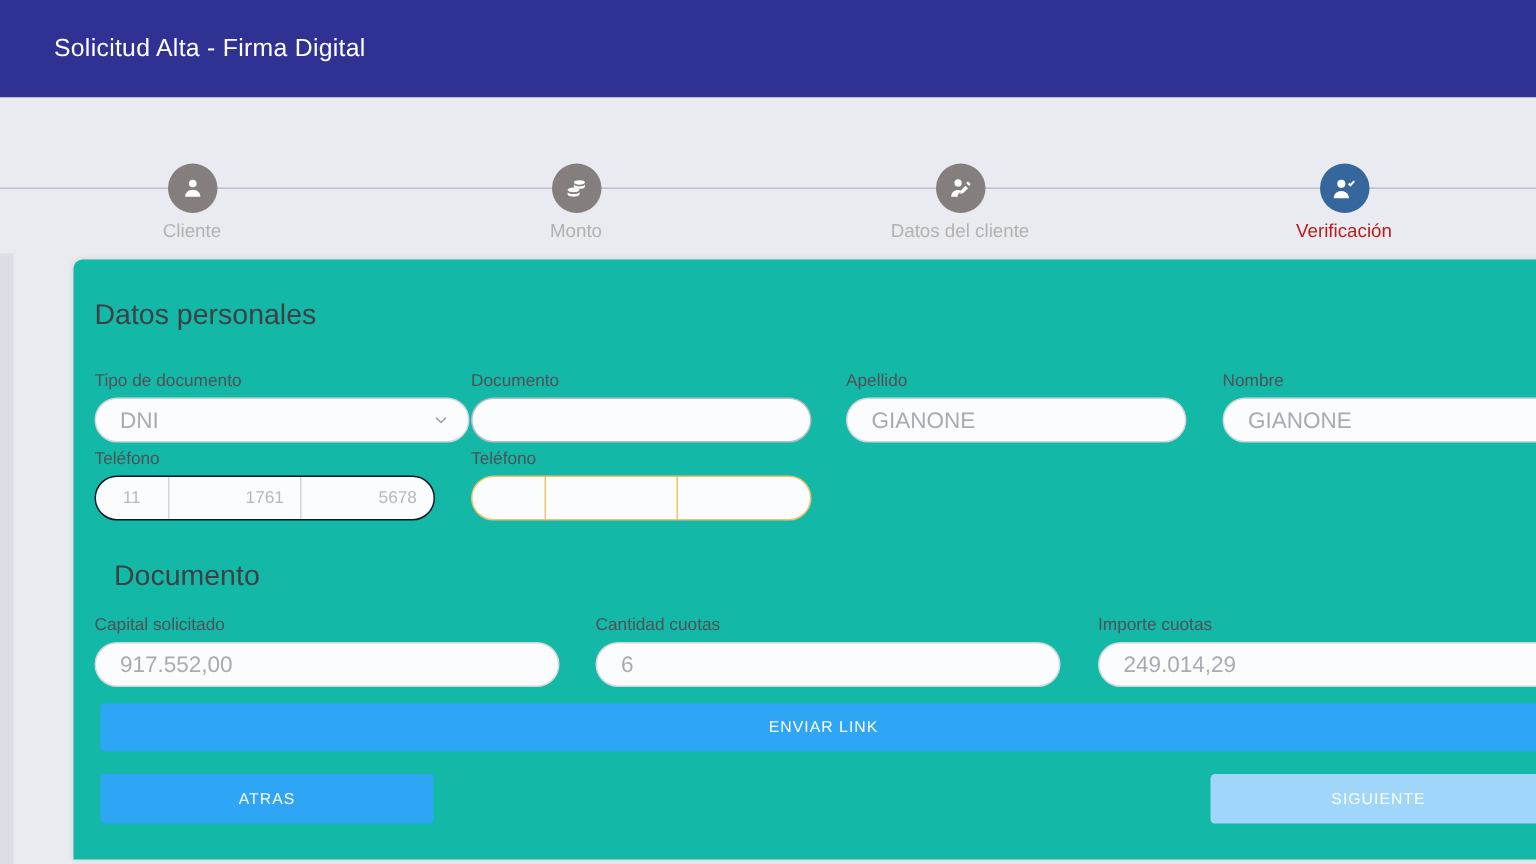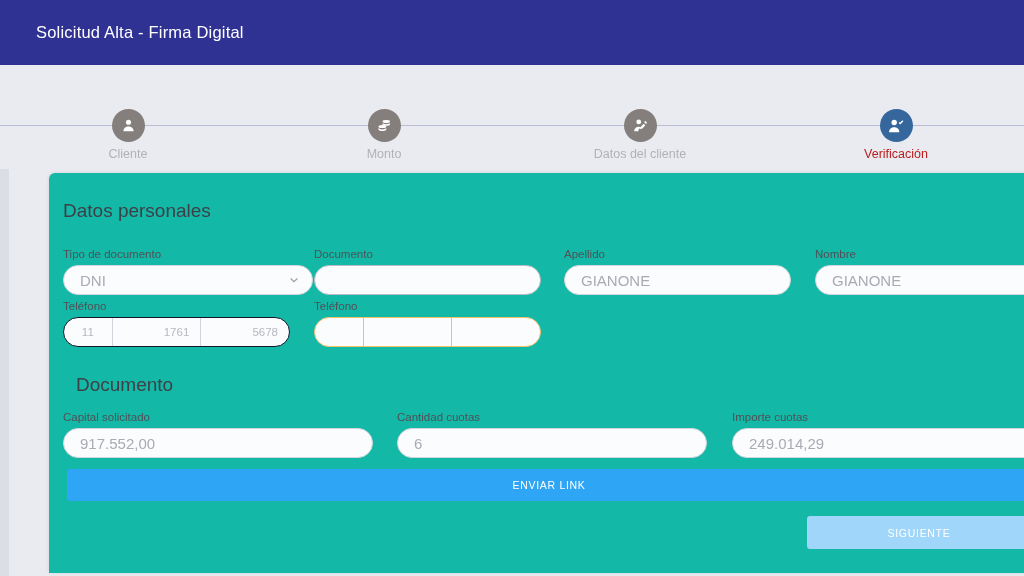--- a/index.html
+++ b/index.html
@@ -312,15 +312,16 @@
     <span class="field-label">Cantidad cuotas</span>
     <div class="input-box">6</div>
   </div>
 
   <div class="field" style="left:683px; top:237px; width:310px;">
     <span class="field-label">Importe cuotas</span>
     <div class="input-box">249.014,29</div>
   </div>
 
   <button class="btn btn-primary" id="btn-enviar">ENVIAR LINK</button>
+  <button class="btn btn-primary" id="btn-atras">ATRAS</button>
   <button class="btn btn-disabled" id="btn-siguiente">SIGUIENTE</button>
 
 </div>
 
 </body></html>

